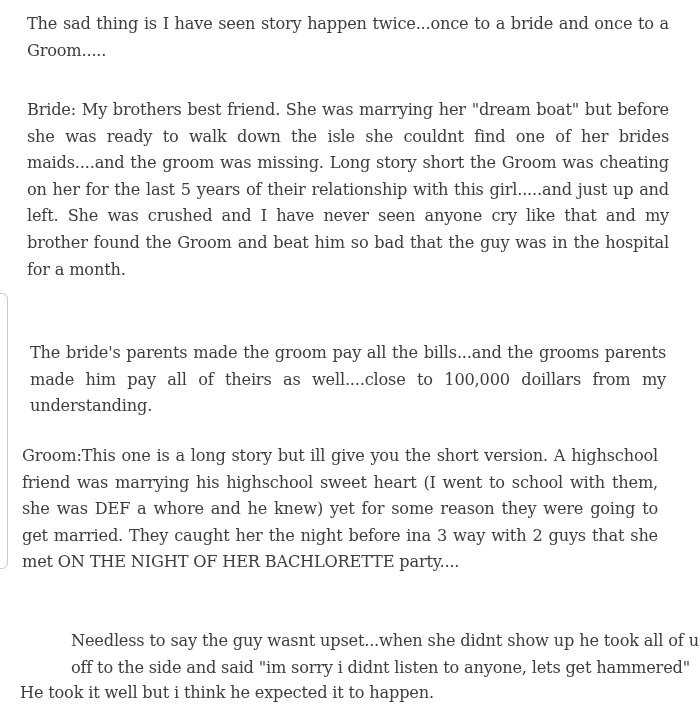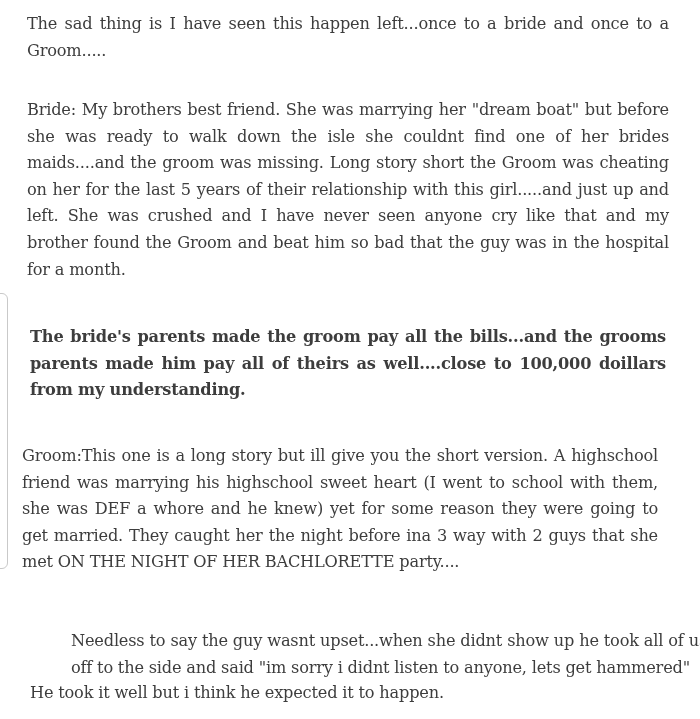--- a/index.html
+++ b/index.html
@@ -26,40 +26,40 @@
       position: absolute;
       margin: 0;
       font-size: 16.2px;
       line-height: 26.6px;
       text-align: justify;
       letter-spacing: -0.2px;
       word-spacing: 0px;
     }
     .p1 { left: 27px; top: 11px; width: 642px; }
     .p2 { left: 27px; top: 97px; width: 642px; }
-    .p3 { left: 30px; top: 324px; width: 636px; font-weight: bold; }
+    .p3 { left: 30px; top: 340px; width: 636px; }
     .p4 { left: 22px; top: 443px; width: 636px; }
     .p5 { left: 30px; top: 628px; width: 636px; margin-left: 41px; }
-    .p6 { left: 30px; top: 680px; width: 636px; }
+    .p6 { left: 20px; top: 680px; width: 636px; }
     .left-frame {
       position: absolute;
       left: -10px;
       top: 293px;
       width: 16px;
       height: 274px;
       border: 1px solid #c9c9c9;
       border-radius: 6px;
       background: transparent;
     }
   </style>
 </head>
 <body>
 
 <div class="doc">
   <div class="left-frame"></div>
 
-  <p class="para p1">The sad thing is I have seen this happen left...once to a bride and once to a Groom.....</p>
+  <p class="para p1">The sad thing is I have seen story happen twice...once to a bride and once to a Groom.....</p>
   <p class="para p2">Bride: My brothers best friend. She was marrying her "dream boat" but before she was ready to walk down the isle she couldnt find one of her brides maids....and the groom was missing. Long story short the Groom was cheating on her for the last 5 years of their relationship with this girl.....and just up and left. She was crushed and I have never seen anyone cry like that and my brother found the Groom and beat him so bad that the guy was in the hospital for a month.</p>
   <p class="para p3">The bride's parents made the groom pay all the bills...and the grooms parents made him pay all of theirs as well....close to 100,000 doillars from my understanding.</p>
   <p class="para p4">Groom:This one is a long story but ill give you the short version. A highschool friend was marrying his highschool sweet heart (I went to school with them, she was DEF a whore and he knew) yet for some reason they were going to get married. They caught her the night before ina 3 way with 2 guys that she met ON THE NIGHT OF HER BACHLORETTE party....</p>
   <p class="para p5">Needless to say the guy wasnt upset...when she didnt show up he took all of us off to the side and said "im sorry i didnt listen to anyone, lets get hammered"</p>
   <p class="para p6">He took it well but i think he expected it to happen.</p>
 </div>
 
 </body></html>

